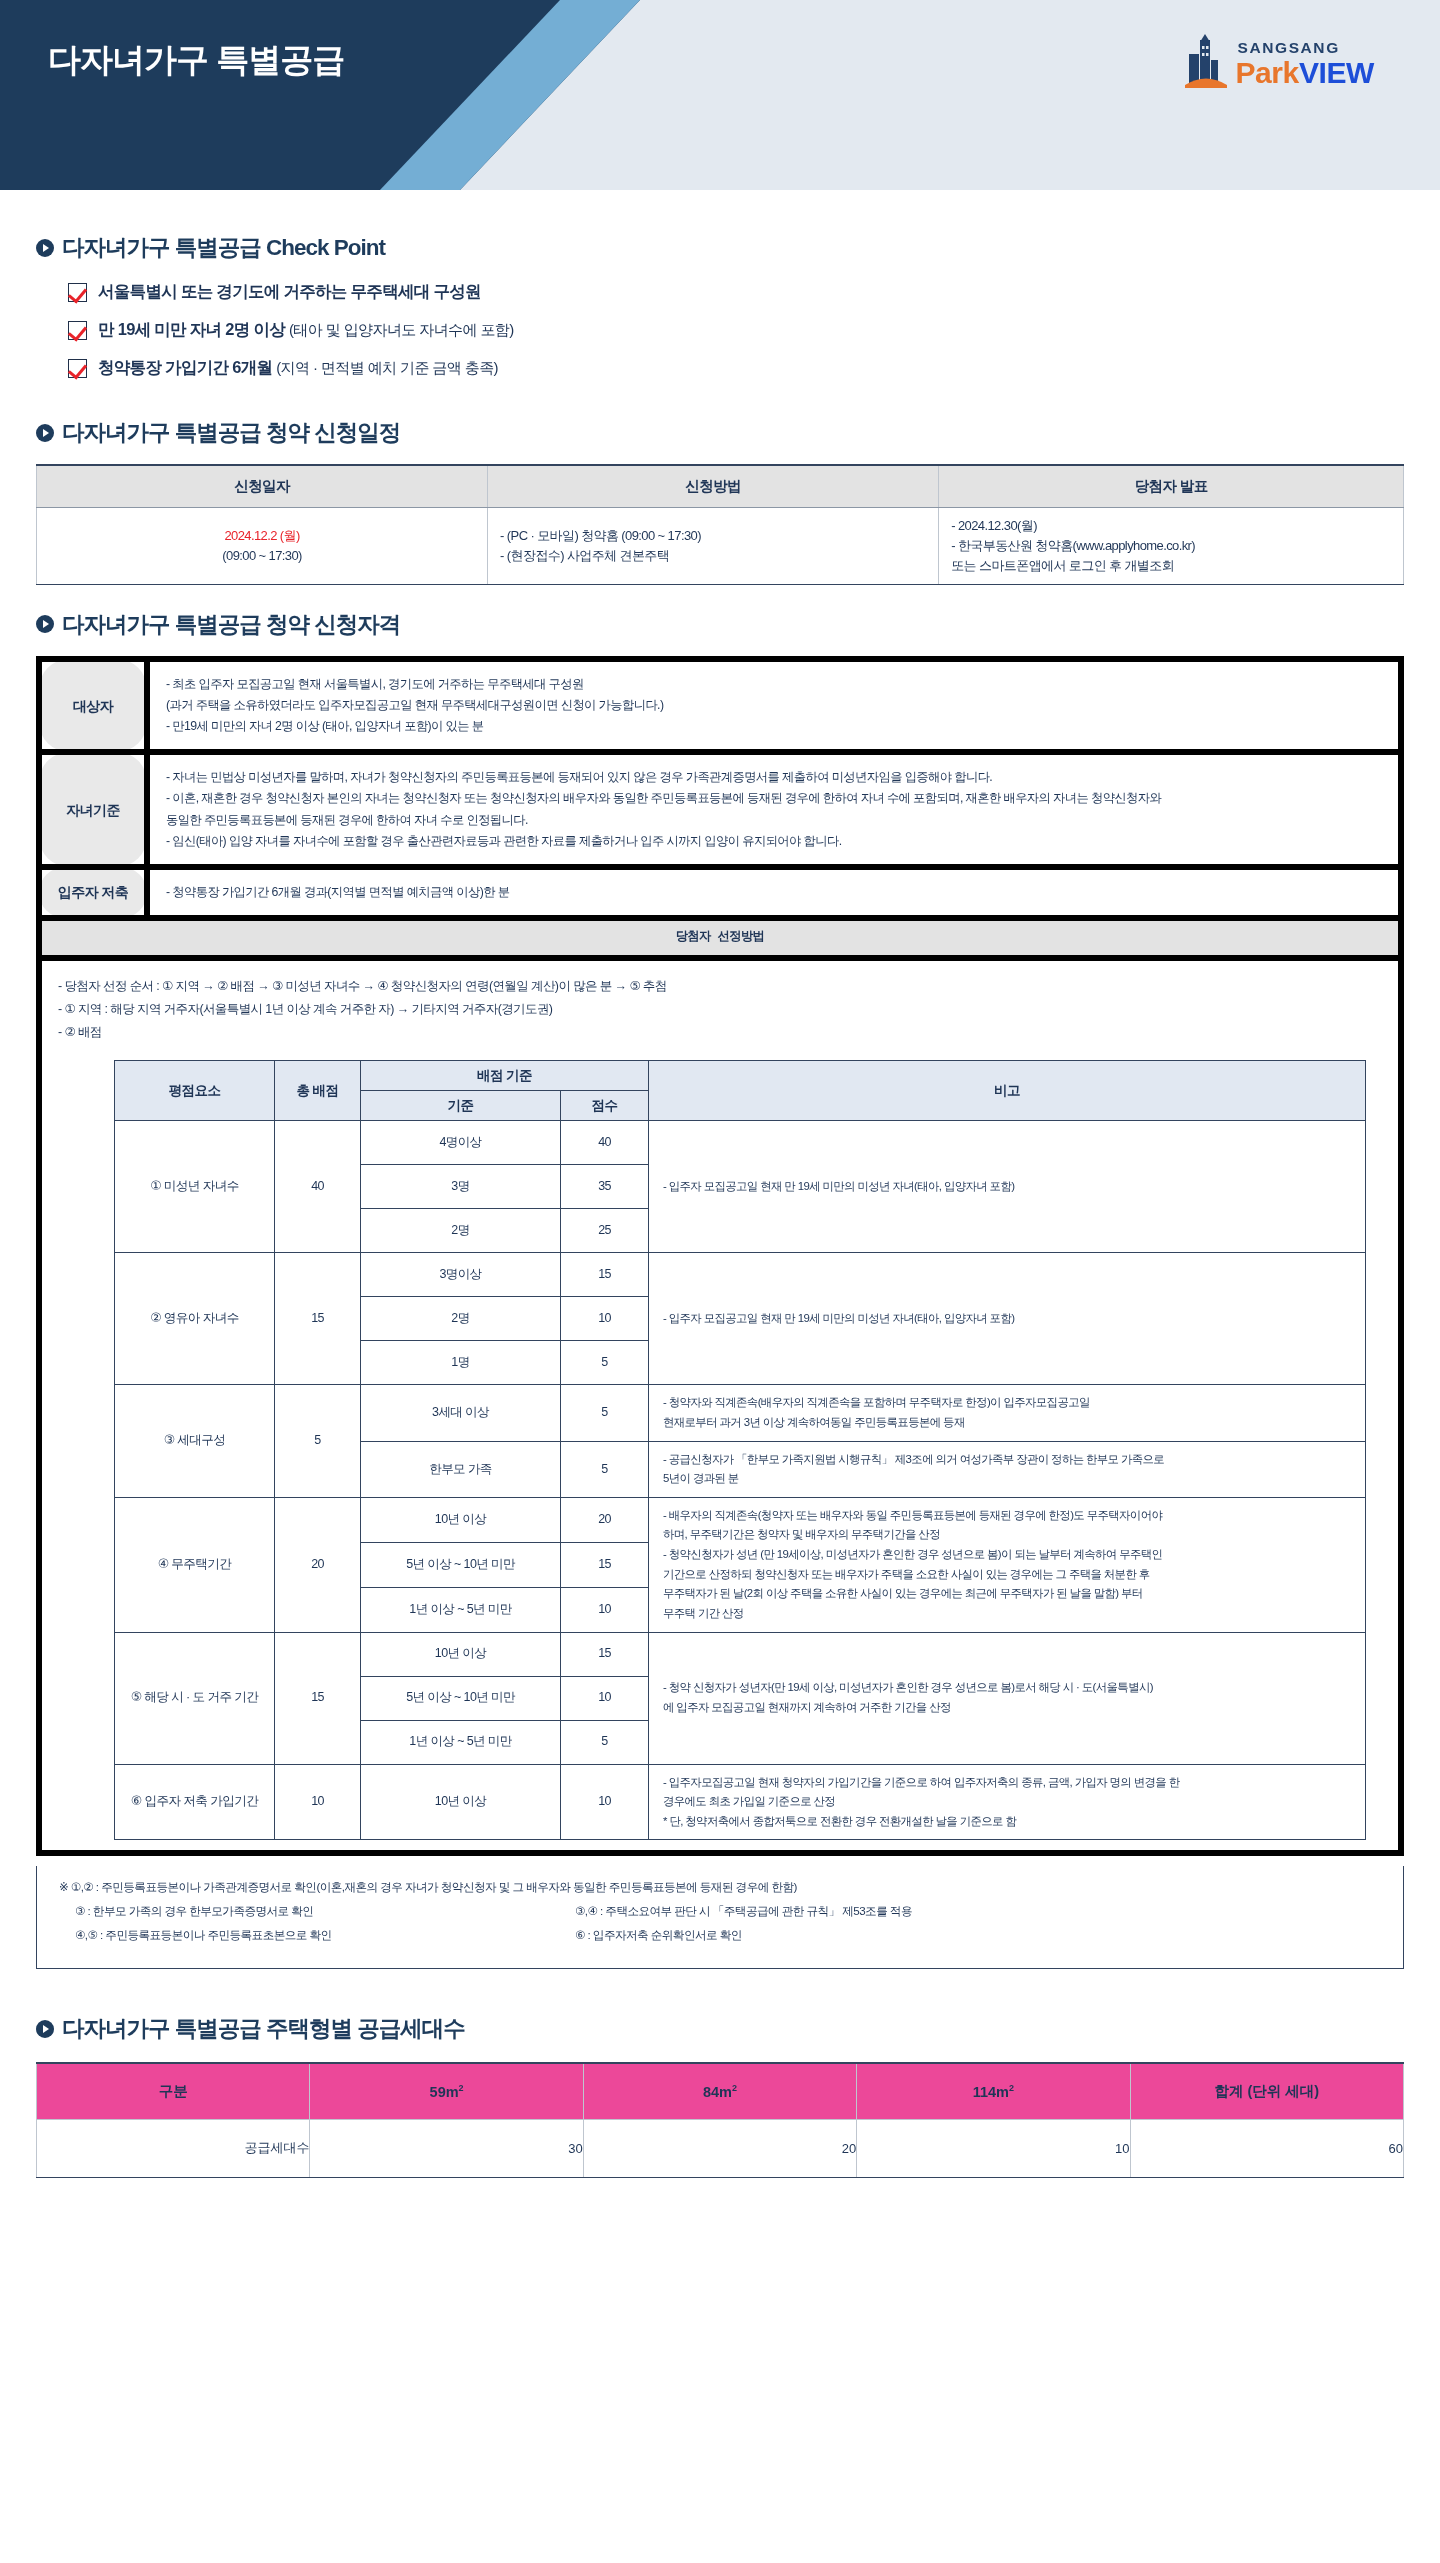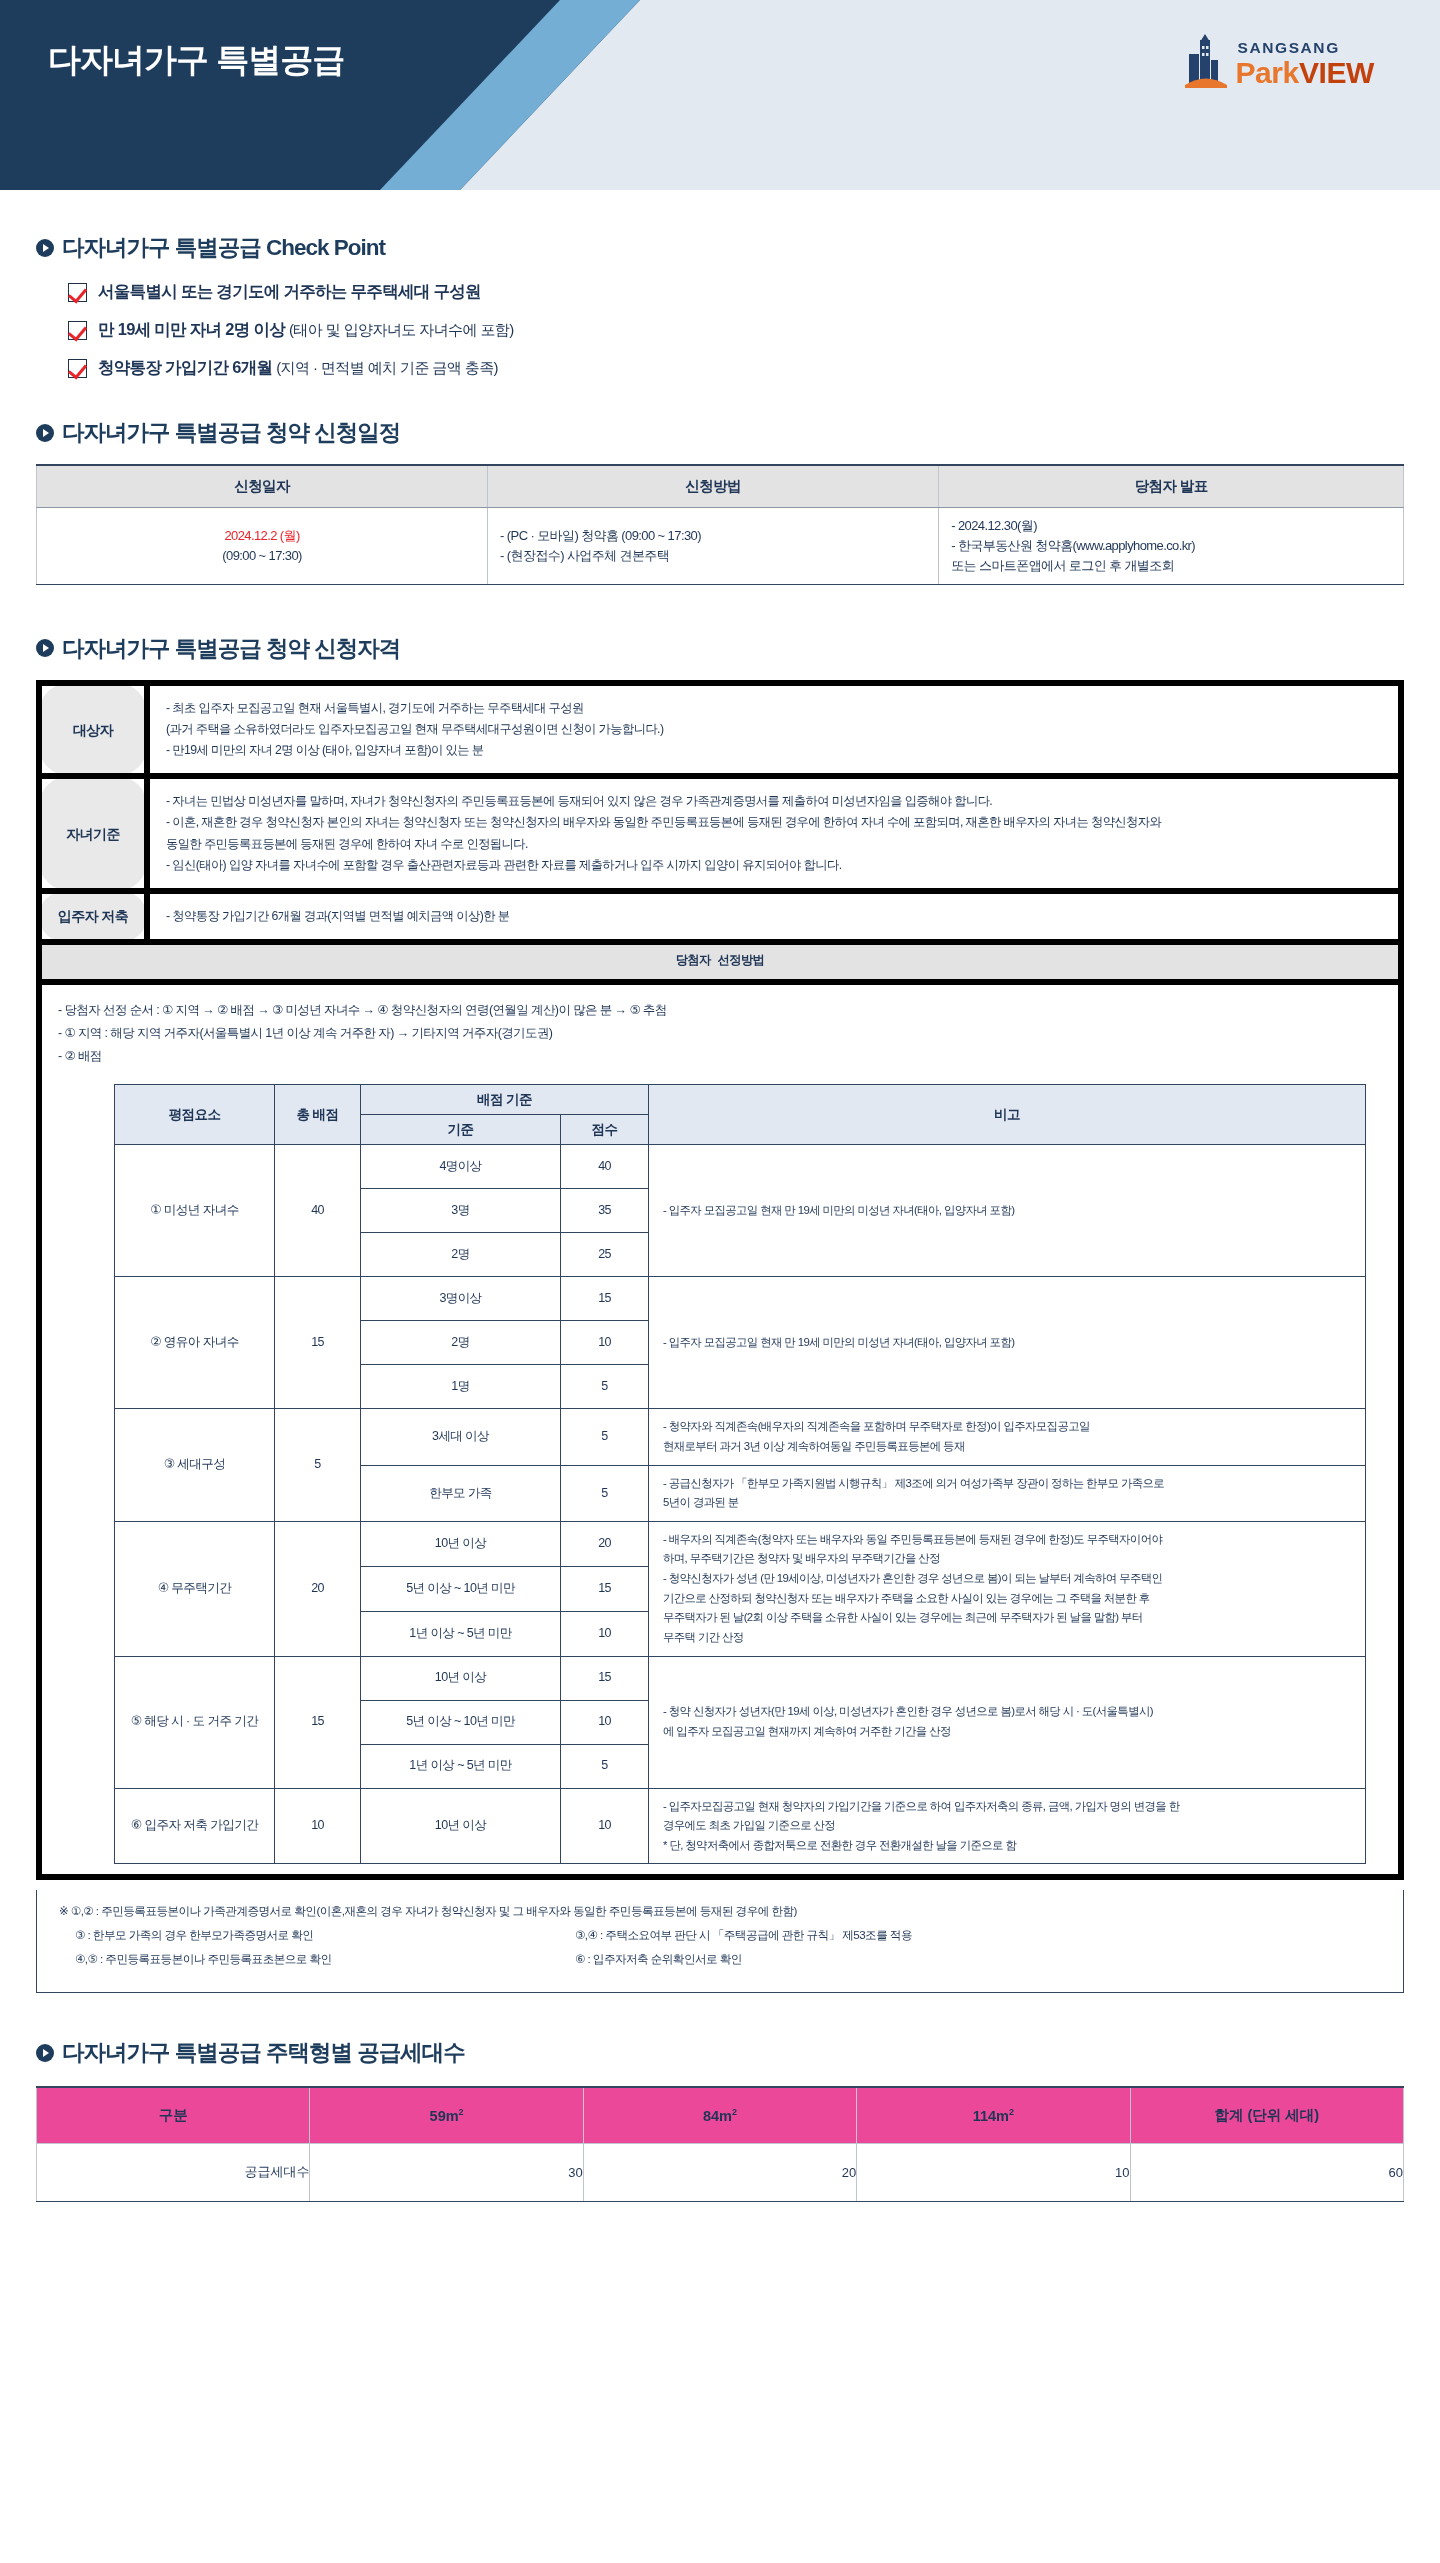--- a/index.html
+++ b/index.html
@@ -54,21 +54,21 @@
   .logo-text-wrap { display: flex; flex-direction: column; line-height: 1; }
   .logo-sangsang {
     font-size: 15.5px; font-weight: bold; color: #24426b;
     letter-spacing: 1.6px; margin-bottom: 3px; padding-left: 2px;
   }
   .logo-park {
     font-size: 30px; font-weight: bold; line-height: 1;
     letter-spacing: -0.4px;
   }
   .logo-park .p1 { color: #e8762c; }
-  .logo-park .p2 { color: #c2410c; }
+  .logo-park .p2 { color: #1d4ed8; }
 
   
   .sec-head {
     display: flex;
     align-items: center;
     gap: 8px;
     font-size: 22.5px;
     font-weight: bold;
     color: #1e3c5c;
     letter-spacing: -1px;
@@ -153,21 +153,21 @@
   .notes { margin-top: 14px; padding-left: 6px; }
   .note-line {
     font-size: 12.5px;
     letter-spacing: -0.65px;
     margin-bottom: 7px;
     color: #1f3556;
   }
   .note-line .ast { margin-right: 5px; }
 
   
-  #qualify-section { margin-top: 48px; }
+  #qualify-section { margin-top: 24px; }
   #qualify-table { margin-top: 16px; border-top: 2px solid #33445e; }
   #qualify-table td {
     border: 6px solid #000000;
     font-size: 12.3px;
     letter-spacing: -0.6px;
     line-height: 1.72;
     vertical-align: middle;
     color: #1f3556;
   }
   #qualify-table td.lbl {

